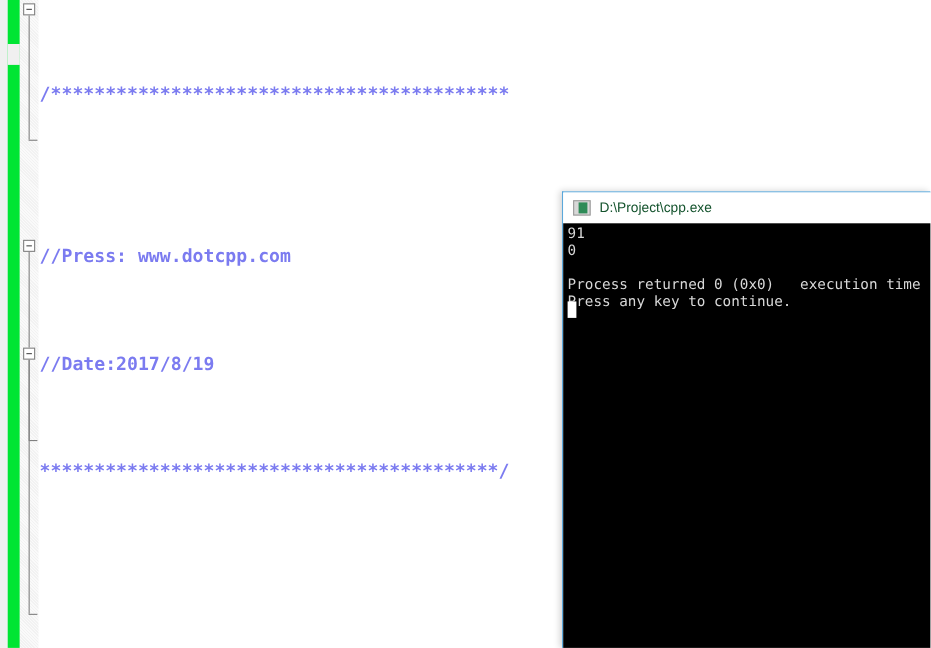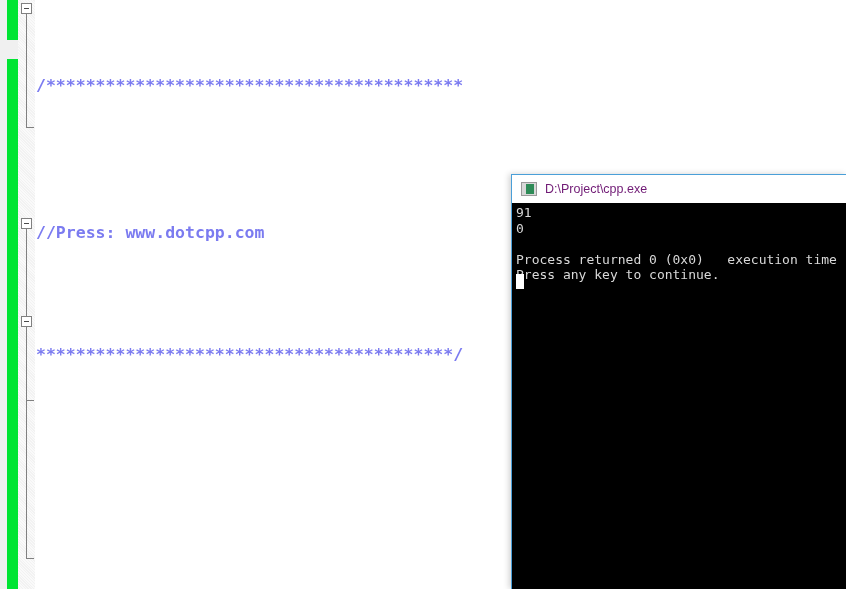--- a/index.html
+++ b/index.html
@@ -133,21 +133,21 @@
   .console-icon::after {
     content: "";
     position: absolute;
     left: 4px; top: 1px;
     width: 8px; height: 10px;
     background: #2e8b57;
   }
   .console-title-text {
     font-family: "Liberation Sans", sans-serif;
     font-size: 12.5px;
-    color: #701a75;
+    color: #14532d;
     white-space: nowrap;
   }
   .console-body {
     position: absolute;
     left: 0; top: 28px;
     right: 0; bottom: 0;
     background: #000000;
     overflow: hidden;
   }
   .console-text {
@@ -191,20 +191,21 @@
   <div class="fold-tick" style="left:26px; top:400px; width:8px;"></div>
 
   <div class="code">
 
     <div class="ln"><span class="c-comment">/******************************************</span></div>
 
 
 
     <div class="ln"><span class="c-comment">//Press: www.dotcpp.com</span></div>
 
+    <div class="ln"><span class="c-comment">//Date:2017/8/19</span></div>
 
     <div class="ln"><span class="c-comment">******************************************/</span></div>
 
     
 
     
 
     
 
     

